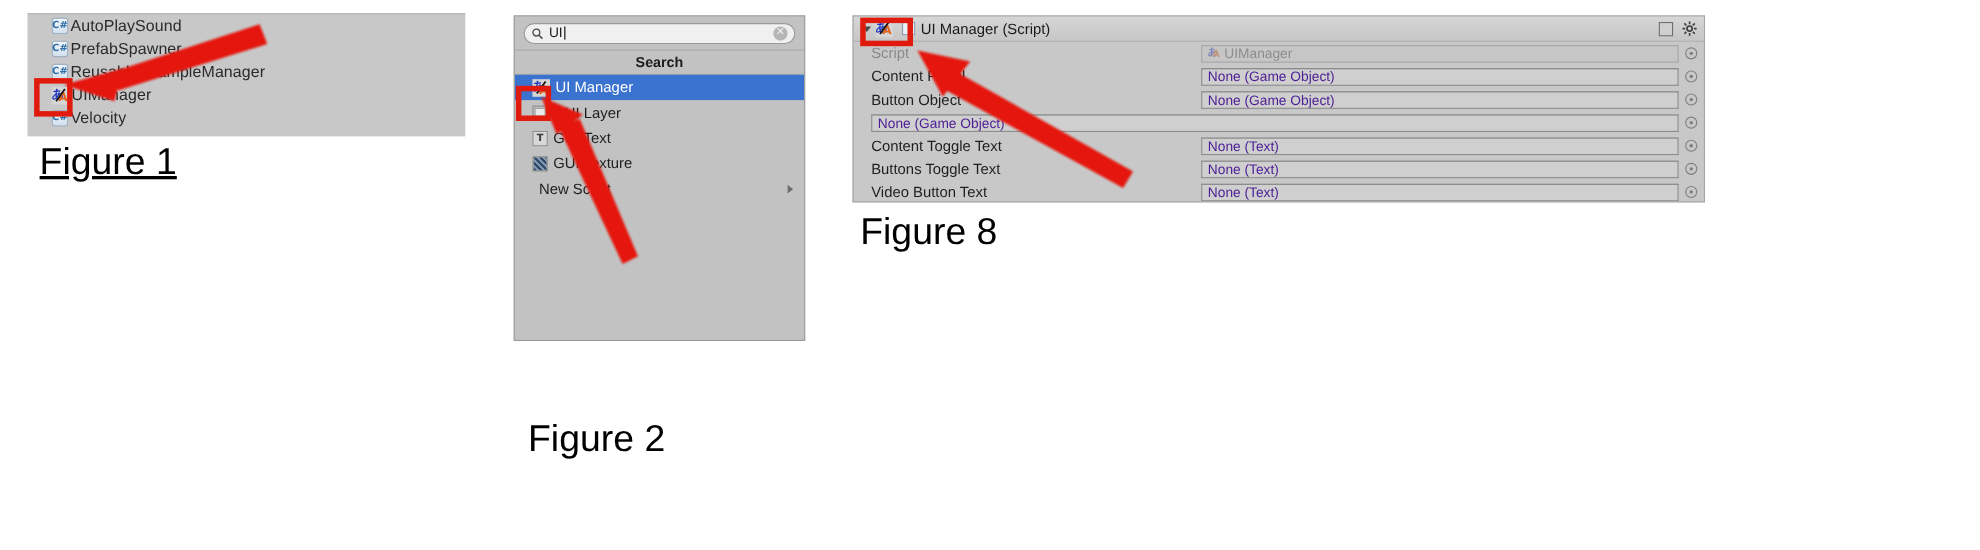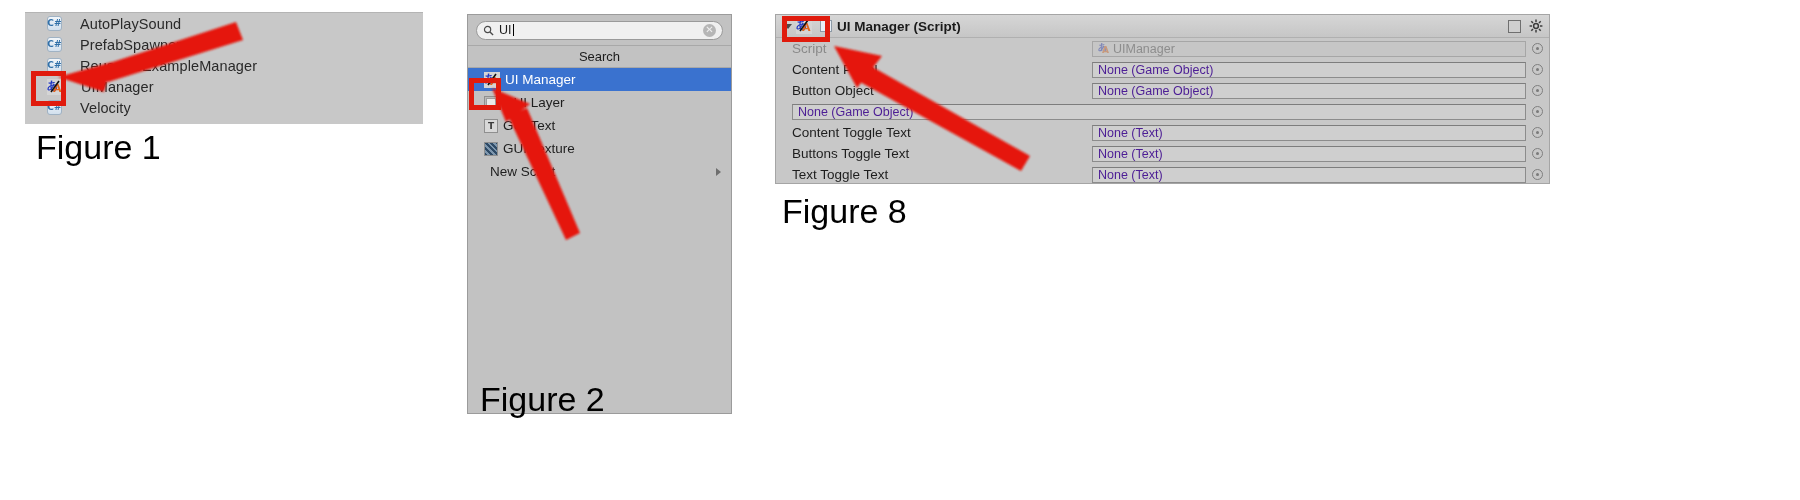--- a/index.html
+++ b/index.html
@@ -33,21 +33,21 @@
   }
   #fig1-panel .row {
     height: 21px;
     display: flex;
     align-items: center;
     padding-left: 22px;
     font-size: 14.5px;
     color: #2a2a2a;
     letter-spacing: .1px;
   }
-  #fig1-panel .row .label { margin-left: 18px; }
+  #fig1-panel .row .label { margin-left: 2px; }
 
   
   .icon-cs {
     width: 15px; height: 15px;
     border-radius: 3px;
     background: linear-gradient(#f2f6fa,#d2e0ee);
     border: 1px solid #9fb2c4;
     box-sizing: border-box;
     display: flex; align-items: center; justify-content: center;
     font-size: 9px; line-height: 1;
@@ -77,21 +77,21 @@
   .icon-ui .slash {
     position: absolute; left: 1px; top: 1px;
     width: 14px; height: 14px;
   }
 
   
   #fig2-panel {
     left: 467px;
     top: 14px;
     width: 265px;
-    height: 400px;
+    height: 296px;
     background: #c2c2c2;
     border: 1px solid #9b9b9b;
     overflow: hidden;
   }
   #fig2-search-bar {
     height: 30px;
     background: #c2c2c2;
     display: flex; align-items: center;
     padding: 0 8px;
   }
@@ -126,21 +126,21 @@
     color: #efefef; font-size: 10px; line-height: 1;
     flex: 0 0 auto;
     font-family: "DejaVu Sans", sans-serif;
   }
   #fig2-header {
     height: 21px;
     background: #c2c2c2;
     border-top: 1px solid #a8a8a8;
     border-bottom: 1px solid #a8a8a8;
     display: flex; align-items: center; justify-content: center;
-    font-size: 13px; font-weight: normal; color: #1c1c1c;
+    font-size: 13px; font-weight: bold; color: #1c1c1c;
   }
   #fig2-list .row {
     height: 23px;
     display: flex; align-items: center;
     padding-left: 16px;
     font-size: 13.5px;
     color: #1e1e1e;
   }
   #fig2-list .row.selected {
     background: #3a72cf;
@@ -203,21 +203,21 @@
     margin-right: 4px;
   }
   #fig3-title .chk {
     width: 12px; height: 12px;
     background: #e8f0f8;
     border: 1px solid #8d9aa6;
     box-sizing: border-box;
     margin: 0 5px 0 4px;
   }
   #fig3-title .name {
-    font-size: 13.5px; font-weight: bold; color: #1a1a1a;
+    font-size: 13.5px; font-weight: normal; color: #1a1a1a;
   }
   #fig3-title .spacer { flex: 1; }
   #fig3-title .book {
     width: 13px; height: 13px;
     border: 1px solid #6f6f6f; box-sizing: border-box;
     background: #cfcfcf; margin-right: 8px;
   }
   #fig3-title .gear {
     width: 14px; height: 14px; margin-right: 6px;
   }
@@ -278,21 +278,21 @@
   }
 
   
   .caption {
     position: absolute;
     font-size: 34px;
     color: #000;
     font-family: "Liberation Sans", sans-serif;
     white-space: nowrap;
   }
-  #cap1 { left: 36px;  top: 128px; }
+  #cap1 { left: 36px;  top: 128px; text-decoration: underline; }
   #cap2 { left: 480px; top: 380px; }
   #cap3 { left: 782px; top: 192px; }
 
   
   .redbox {
     position: absolute;
     border: 5px solid #e01b0d;
     box-sizing: border-box;
     pointer-events: none;
   }
@@ -461,21 +461,21 @@
 
   <div class="prop-row">
     <span class="plabel">Buttons Toggle Text</span>
     <span class="pfield">
         <span>None (Text)</span>
       </span>
     <span class="pdot"></span>
   </div>
 
   <div class="prop-row">
-    <span class="plabel">Text Toggle Text</span>
+    <span class="plabel">Video Button Text</span>
     <span class="pfield">
         <span>None (Text)</span>
       </span>
     <span class="pdot"></span>
   </div>
 </div>
 <div class="caption" id="cap3">Figure 8</div>
 
 <div class="redbox" id="rb1"></div>
 <div class="redbox" id="rb2"></div>

